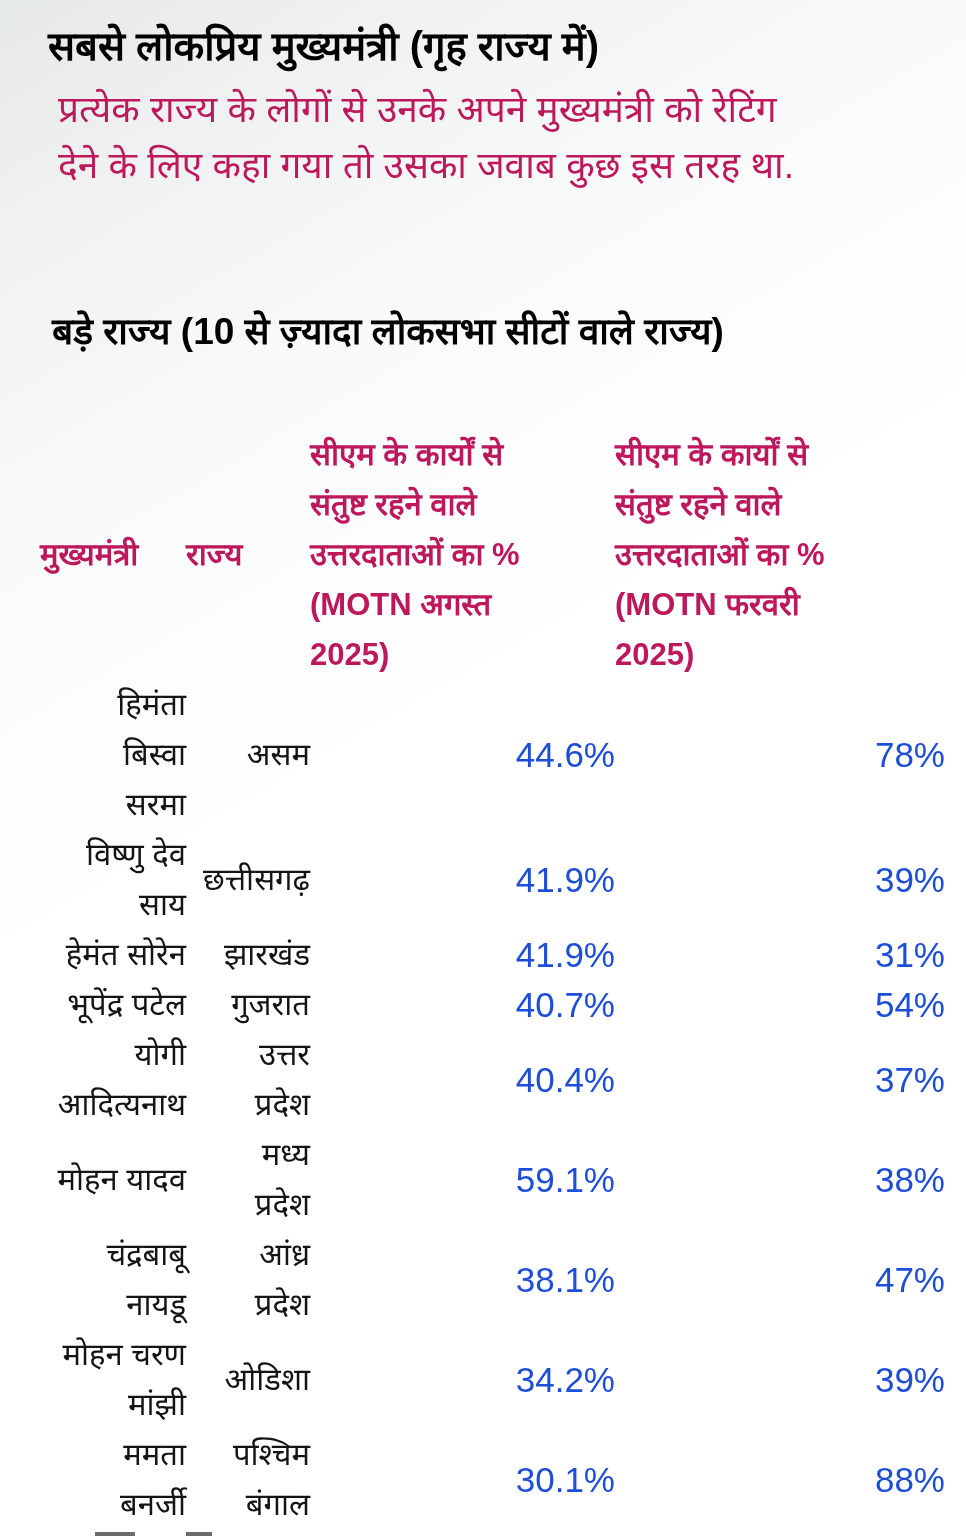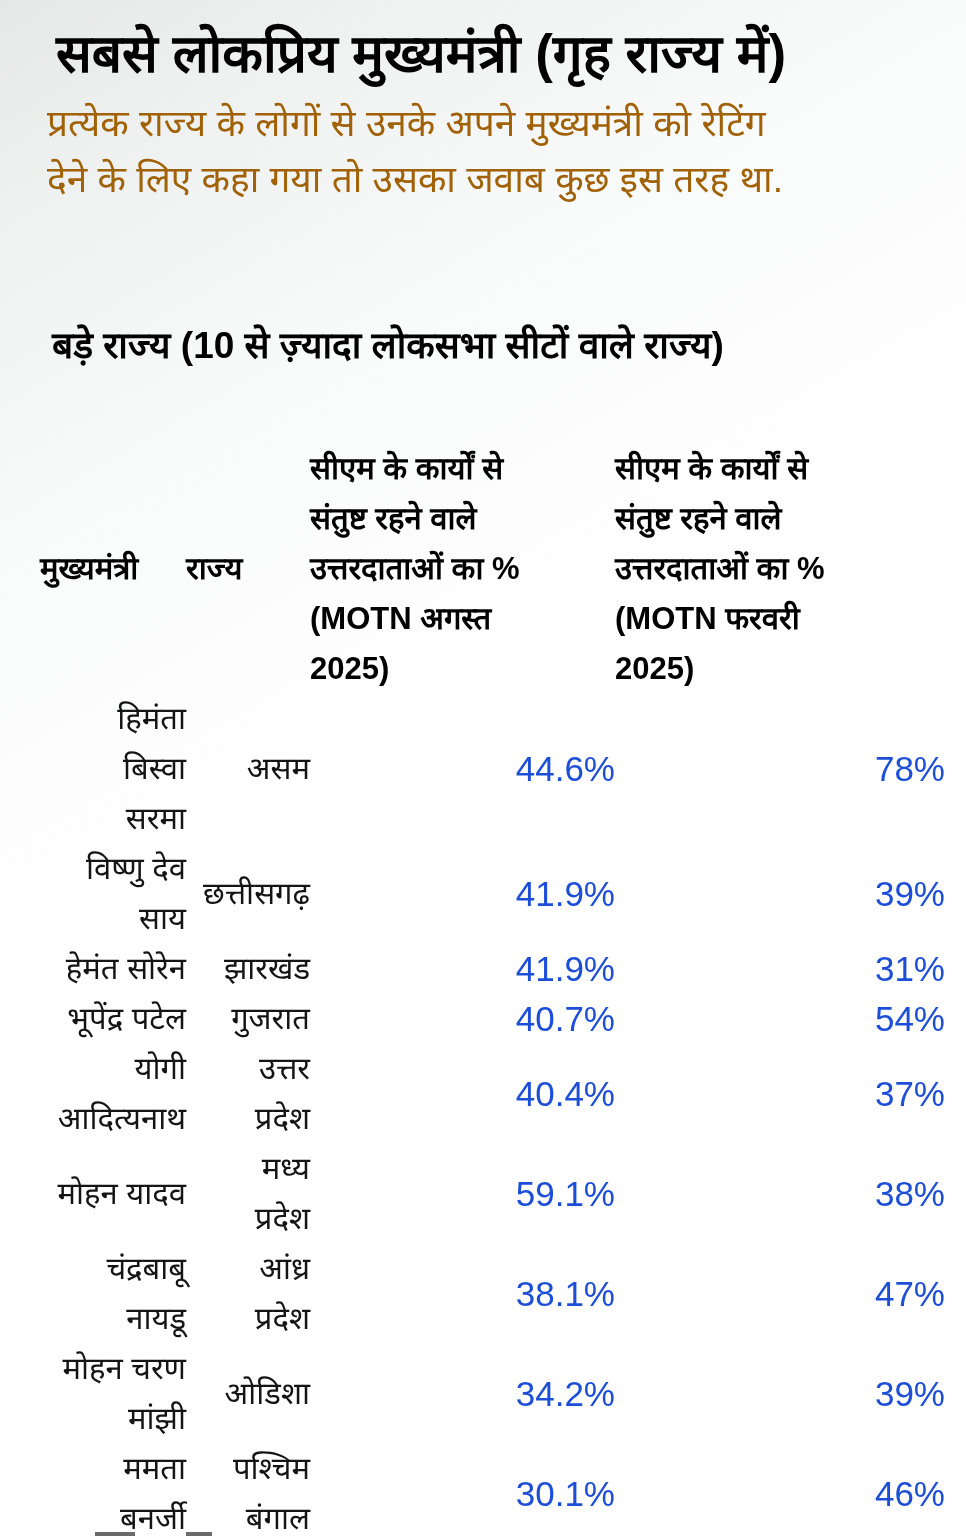--- a/index.html
+++ b/index.html
@@ -12,32 +12,32 @@
     overflow: hidden;
     background: linear-gradient(150deg, #e4e8e7 0%, #eef1f0 10%, #f9fafa 26%, #ffffff 48%, #ffffff 100%);
     font-family: "Liberation Sans", sans-serif;
     color: #121212;
     position: relative;
   }
   .page {
     padding: 12px 18px 0 40px;
   }
   h1.title {
-    margin: 16px;
-    font-size: 53px;
+    margin: 8px;
+    font-size: 40px;
     line-height: 52px;
     font-weight: 700;
     color: #000000;
   }
   p.intro {
-    margin: 10px 0 0 7px;
+    margin: 10px 0 0 18px;
     font-size: 37px;
     line-height: 56px;
     font-weight: 500;
-    color: #a16207;
+    color: #be185d;
     white-space: pre-line;
   }
   h2.section {
     margin: 112px 0 0 12px;
     font-size: 37px;
     line-height: 52px;
     font-weight: 700;
     color: #000000;
   }
   table.cm-table {
@@ -51,21 +51,21 @@
     text-align: left;
     vertical-align: middle;
     white-space: pre-line;
     overflow: visible;
     font-size: 31px;
     line-height: 50px;
     color: #141414;
   }
   .cm-table th {
     font-weight: 700;
-    color: #000000;
+    color: #be185d;
   }
   .cm-table td {
     font-weight: 400;
     text-align: right;
   }
   col.c1 { width: 146px; }
   col.c2 { width: 124px; }
   col.c3 { width: 305px; }
   col.c4 { width: auto;  }
   td.pct {
@@ -177,20 +177,20 @@
         <td>ओडिशा</td>
         <td class="pct">34.2%</td>
         <td class="pct">39%</td>
       </tr>
       <tr>
         <td>ममता
 बनर्जी</td>
         <td>पश्चिम
 बंगाल</td>
         <td class="pct">30.1%</td>
-        <td class="pct">46%</td>
+        <td class="pct">88%</td>
       </tr>
     </tbody>
   </table>
 </div>
 
 <span class="peek-mark m1"></span>
 <span class="peek-mark m2"></span>
 
 </body></html>

